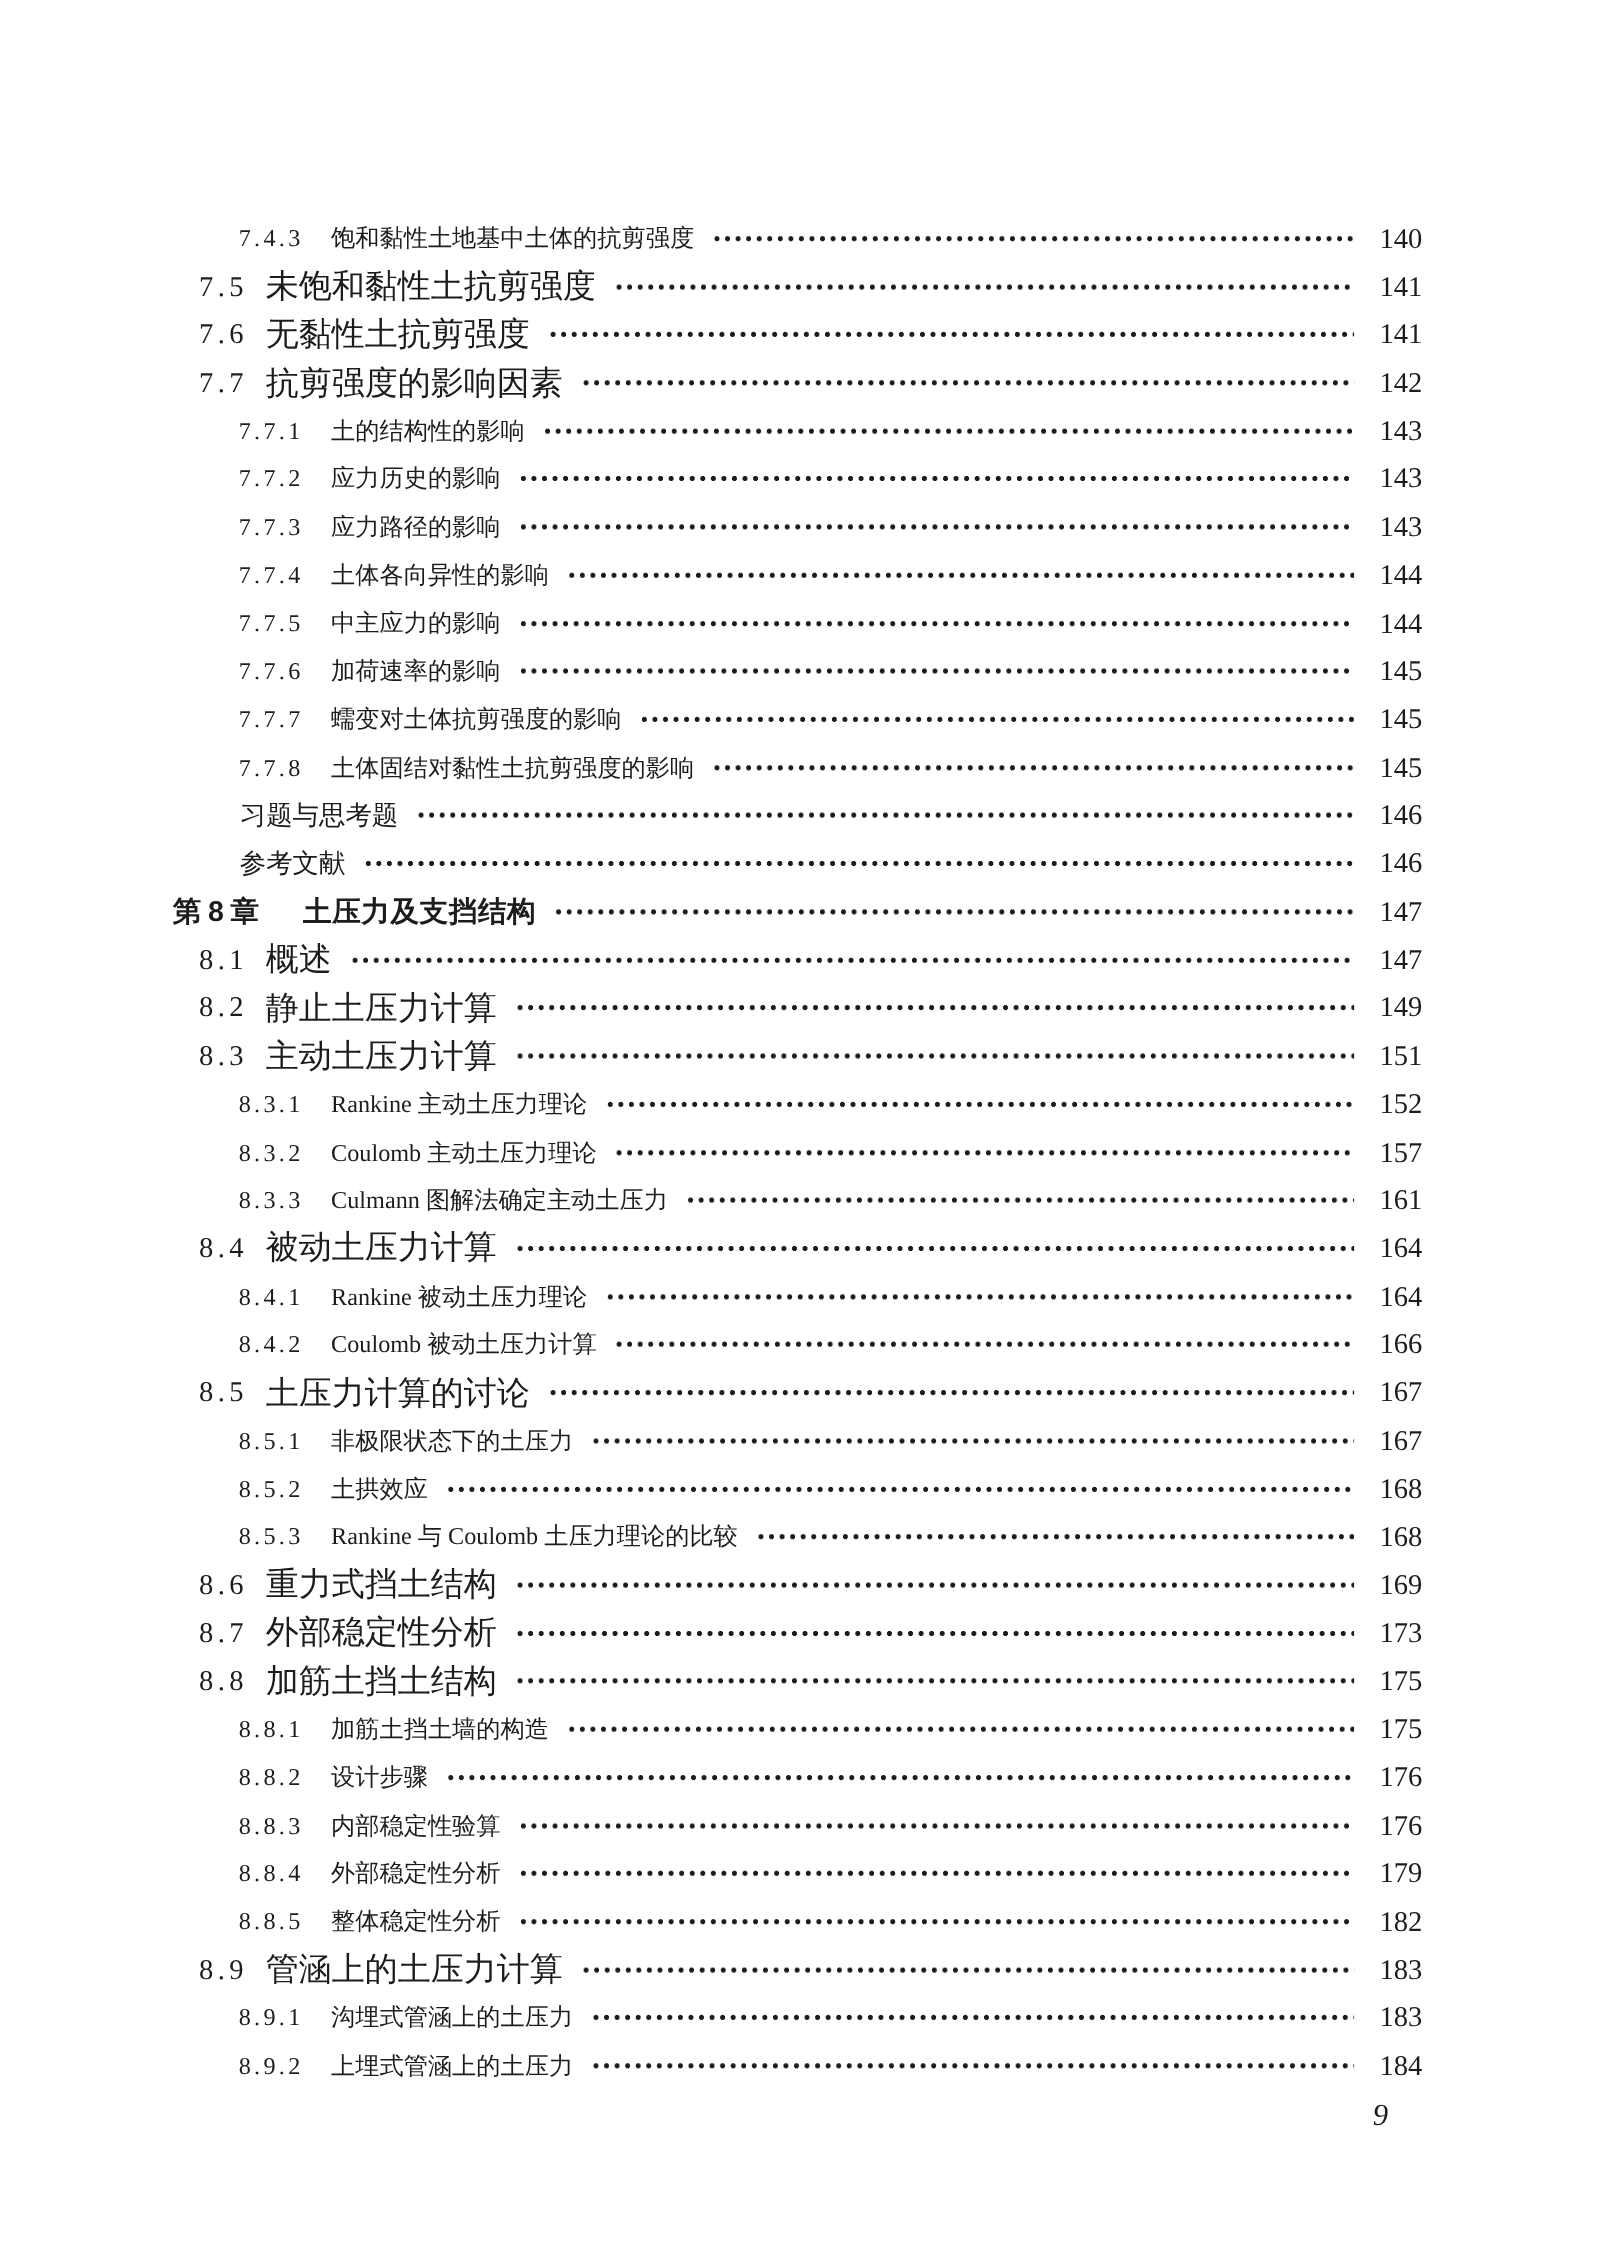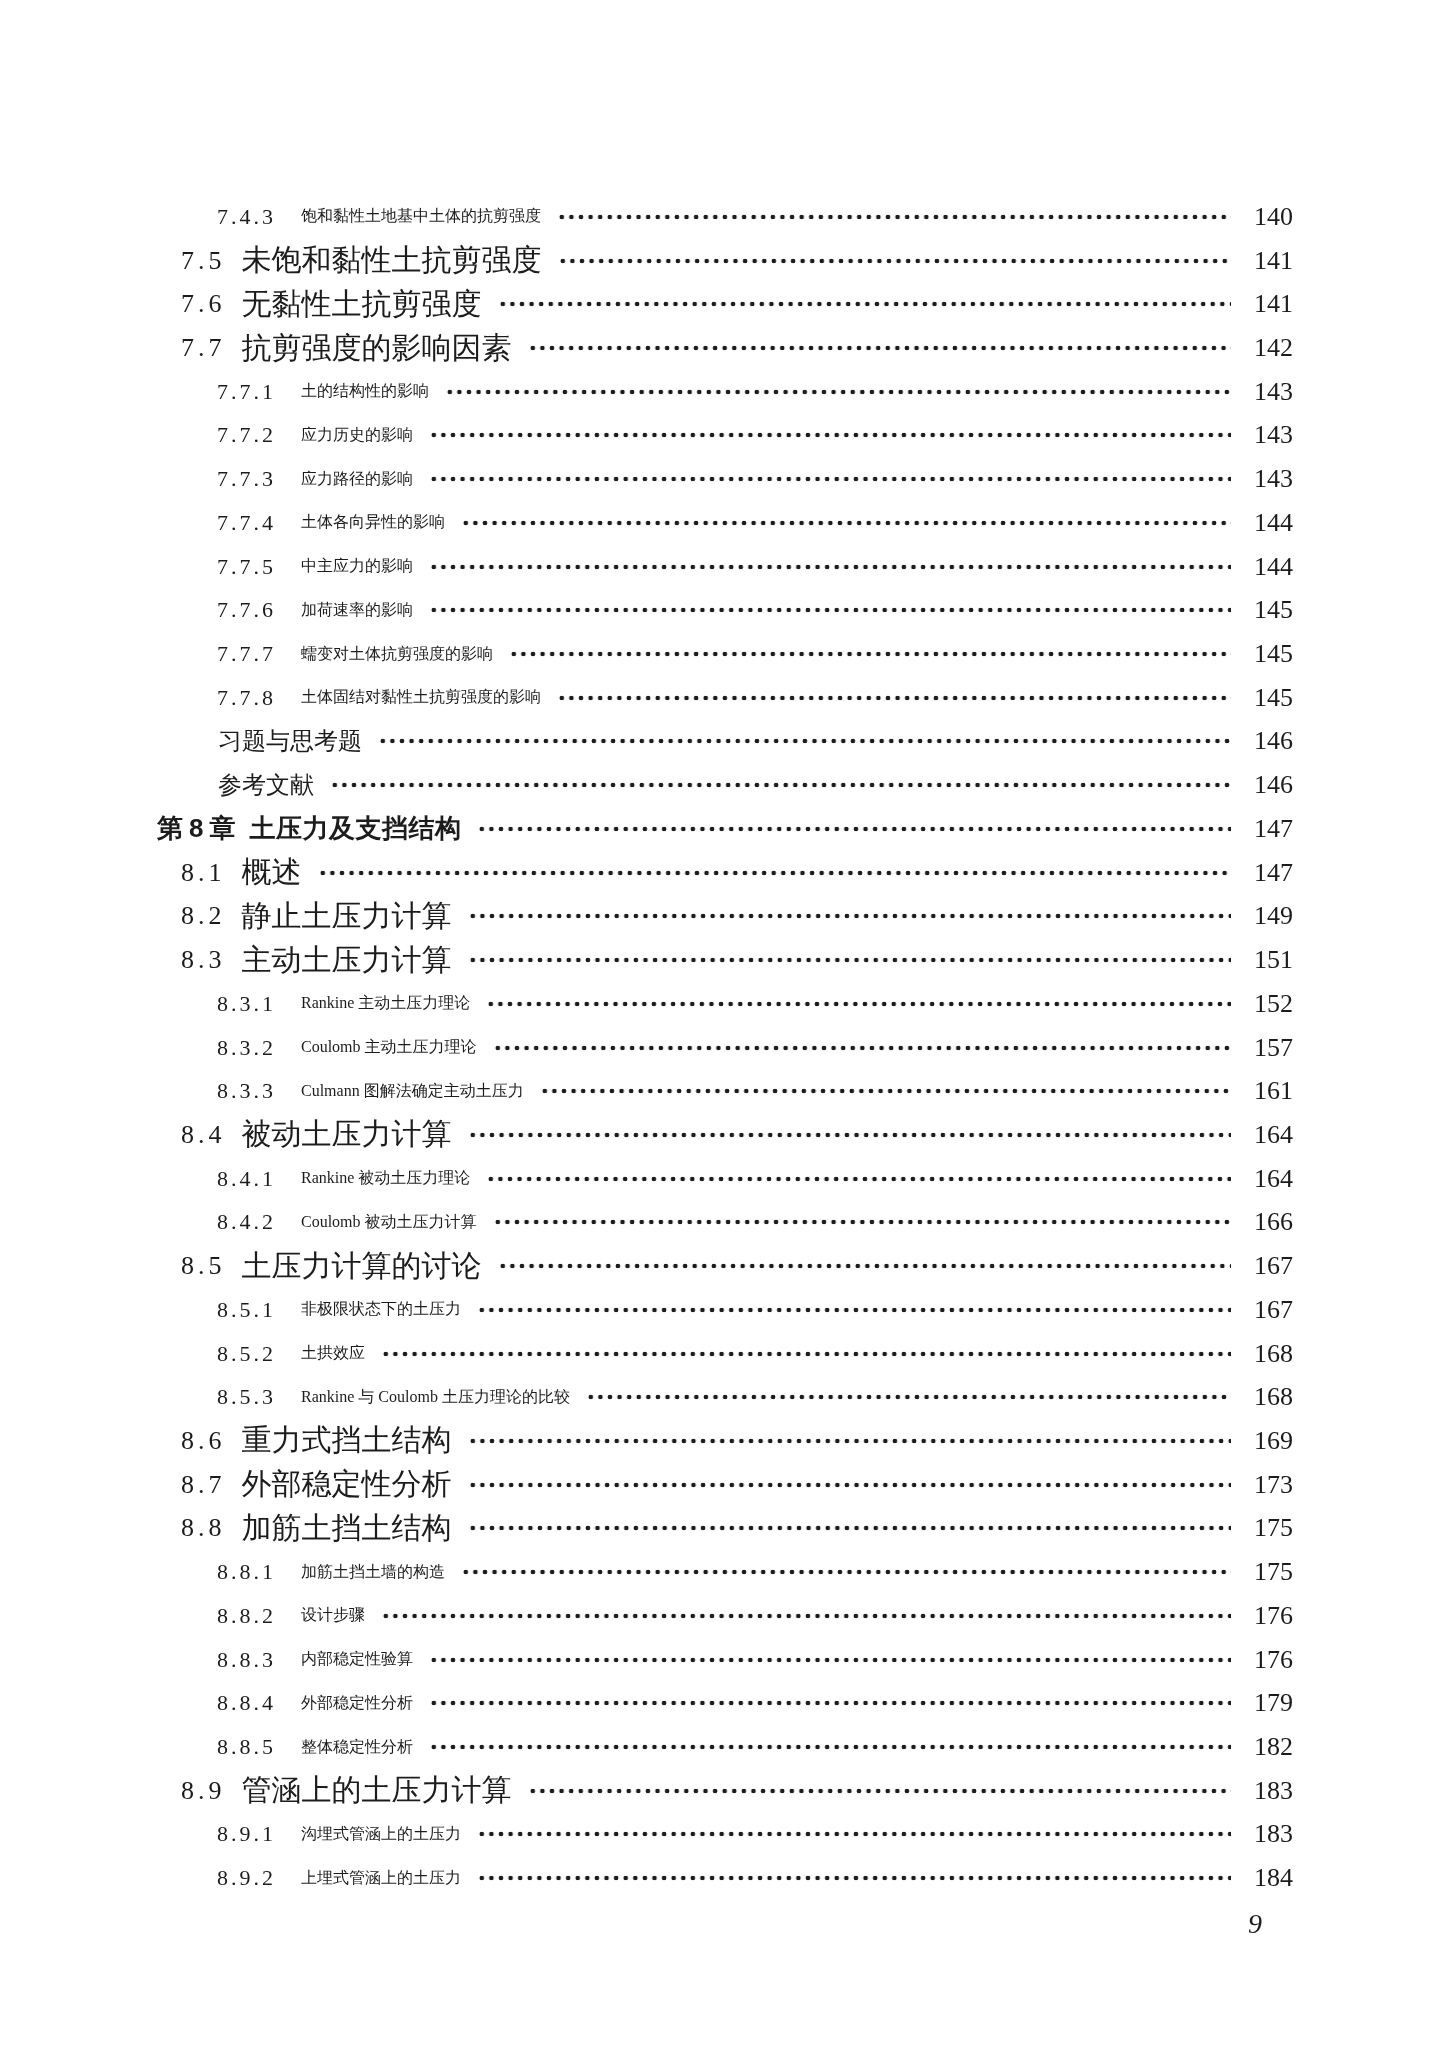--- a/index.html
+++ b/index.html
@@ -36,38 +36,38 @@
   .row-l3      { padding-left: 217px; }
   .row-plain   { padding-left: 218px; }
 
   
   .row-chapter .num,
   .row-chapter .title {
     font-family: "Liberation Sans", "DejaVu Sans", sans-serif;
     font-weight: 700;
     font-size: 26px;
   }
-  .row-chapter .num { letter-spacing: 6px; margin-right: 8px; }
+  .row-chapter .num { letter-spacing: 6px; margin-right: 34px; }
   .row-chapter .title { letter-spacing: 0.5px; }
 
   
   .row-l2 .num {
     font-size: 26px;
     letter-spacing: 4px;
     margin-right: 16px;
   }
   .row-l2 .title { font-size: 30px; }
 
   
   .row-l3 .num {
     font-size: 22px;
     letter-spacing: 3px;
     margin-right: 25px;
   }
-  .row-l3 .title { font-size: 16px; }
+  .row-l3 .title { font-size: 22px; }
 
   
   .row-plain .title { font-size: 24px; }
 
   
   .leader {
     flex: 1 1 auto;
     height: 10px;
     margin-left: 16px;
     margin-right: 12px;

